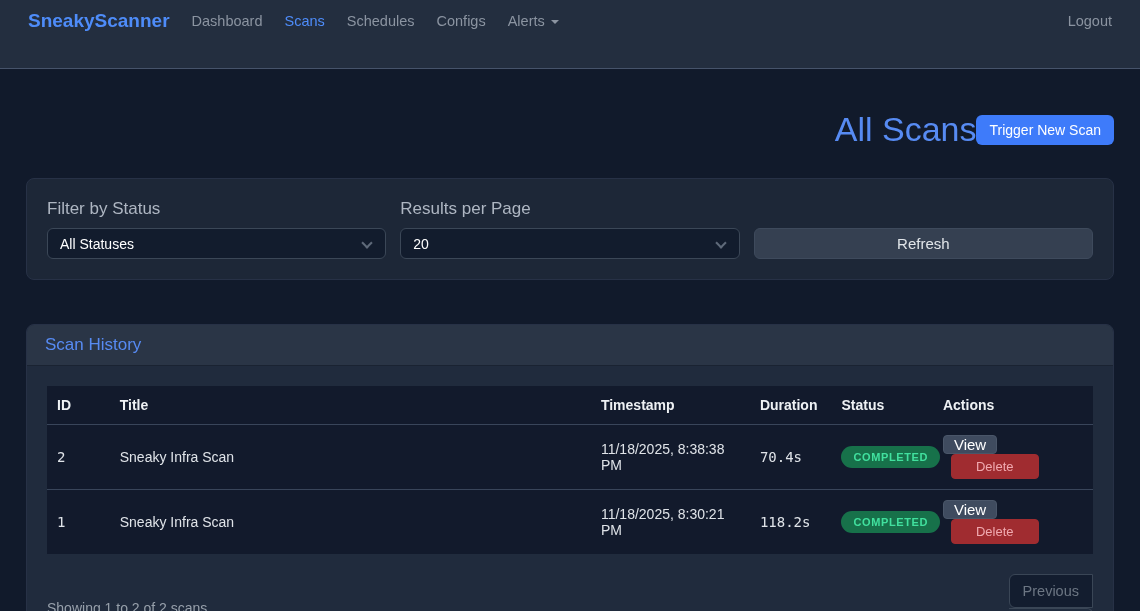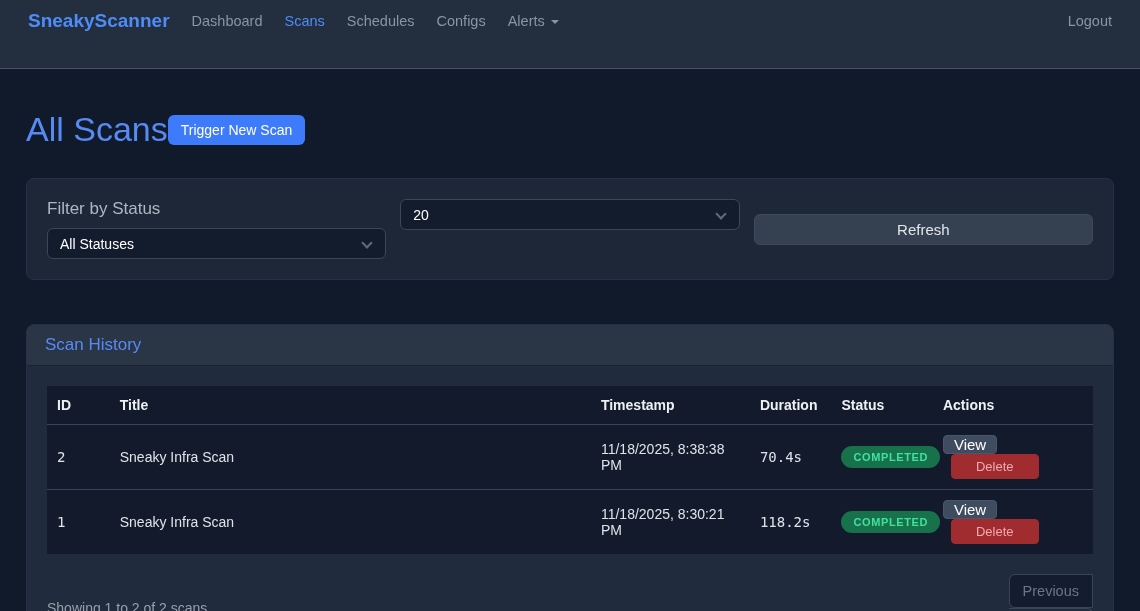--- a/index.html
+++ b/index.html
@@ -37,21 +37,21 @@
     width: 0; height: 0;
     border-left: 4px solid transparent;
     border-right: 4px solid transparent;
     border-top: 4px solid #8b94a1;
   }
   .nav-logout { color: #8b94a1; font-size: 14.5px; cursor: pointer; }
 
   
   .container { padding: 41px 26px 0 26px; }
 
-  .page-header { display: flex; justify-content: flex-start; align-items: center; }
+  .page-header { display: flex; justify-content: flex-end; align-items: center; }
   .page-title { color: #578bf3; font-size: 34px; font-weight: 500; }
   .btn-primary {
     background: #3e7bfa;
     color: #ffffff;
     border: none;
     border-radius: 6px;
     font-size: 14px;
     padding: 7px 13px;
     cursor: pointer;
     font-family: inherit;
@@ -84,21 +84,21 @@
   }
   .select .chev {
     position: absolute;
     right: 14px;
     top: 10px;
     width: 8px; height: 8px;
     border-right: 2px solid #5f6a7a;
     border-bottom: 2px solid #5f6a7a;
     transform: rotate(45deg);
   }
-  .filter-col3 { display: flex; align-items: center; }
+  .filter-col3 { display: flex; align-items: flex-end; }
   .btn-refresh {
     width: 100%;
     height: 31px;
     background: #354051;
     border: 1px solid #3e4a5c;
     border-radius: 6px;
     color: #e2e6ea;
     font-size: 15px;
     cursor: pointer;
     font-family: inherit;
@@ -233,20 +233,21 @@
 
   <div class="filter-card">
     <div>
       <div class="field-label">Filter by Status</div>
       <div class="select">
         <span>All Statuses</span>
         <span class="chev"></span>
       </div>
     </div>
     <div>
+      <div class="field-label">Results per Page</div>
       <div class="select">
         <span>20</span>
         <span class="chev"></span>
       </div>
     </div>
     <div class="filter-col3">
       <button class="btn-refresh">Refresh</button>
     </div>
   </div>
 

